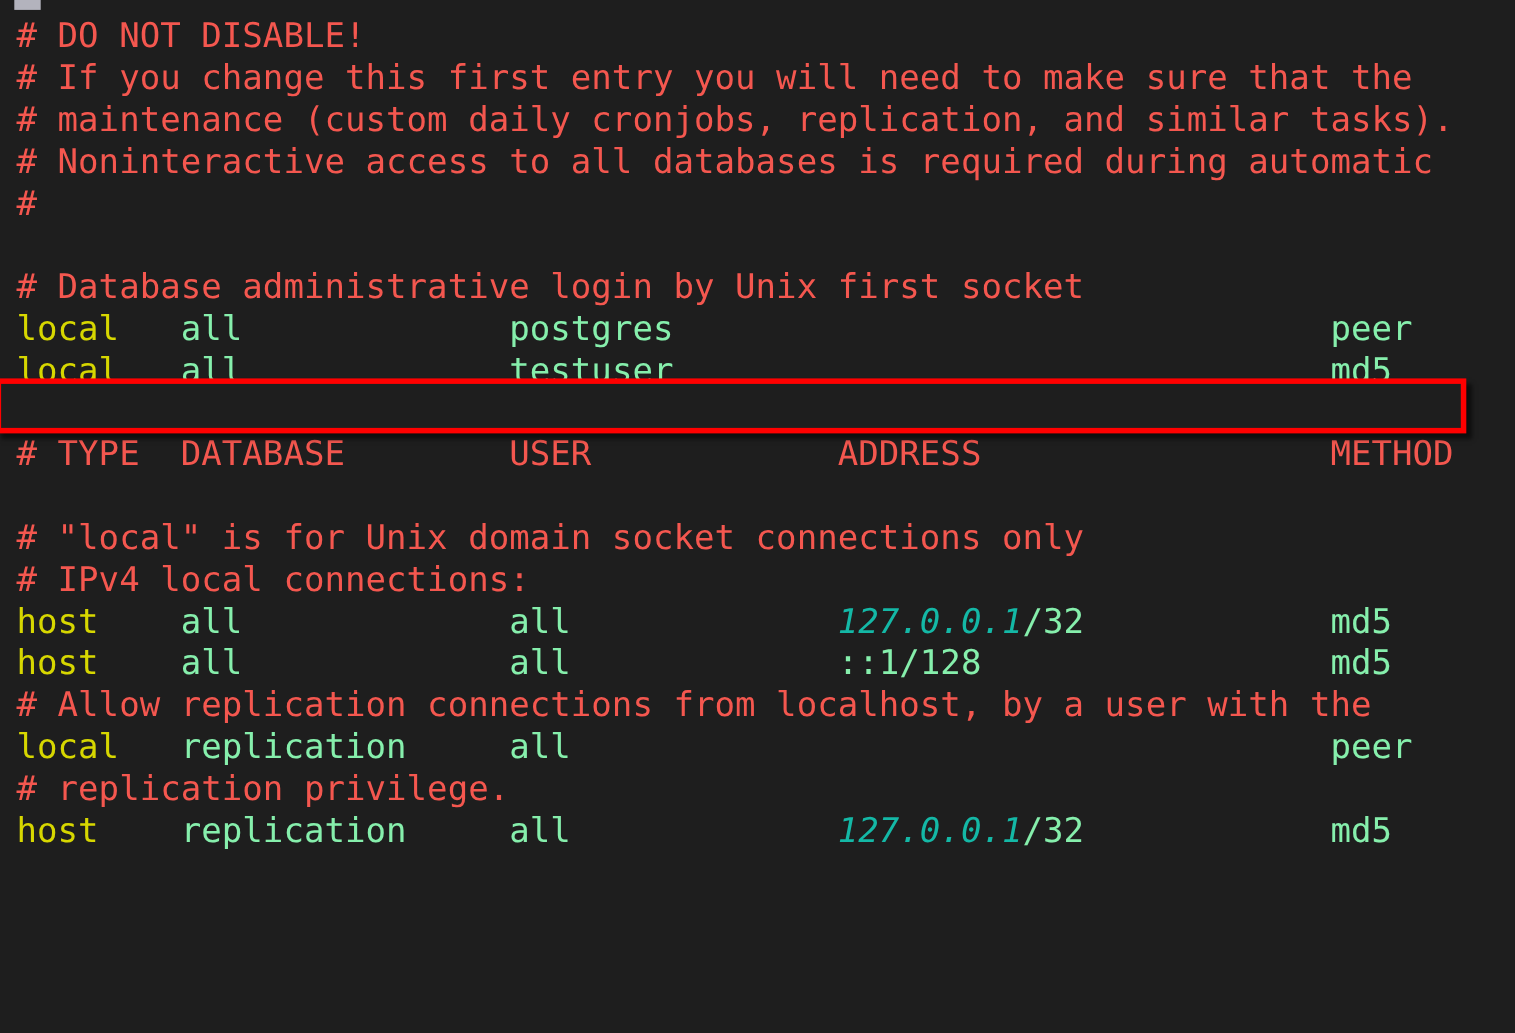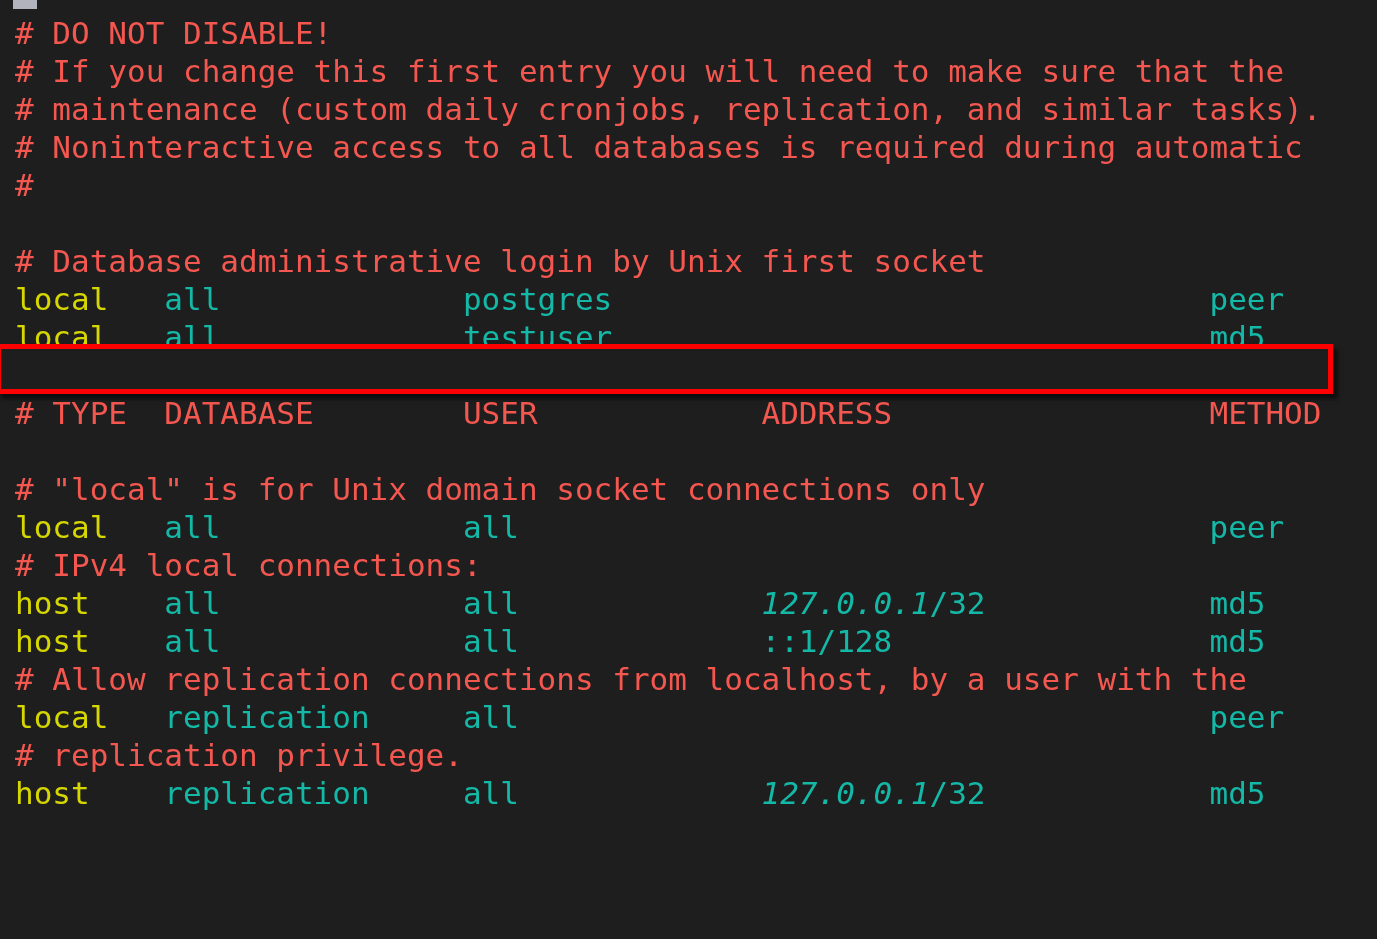--- a/index.html
+++ b/index.html
@@ -20,39 +20,39 @@
     position: absolute;
     left: 13px;
     top: 0px;
     width: 24px;
     height: 9px;
     background: #b3b3bd;
   }
   #code {
     position: absolute;
     left: 0;
-    top: 12px;
+    top: 0;
     width: 1220px;
-    padding-top: 2px;
+    padding-top: 14px;
     box-sizing: border-box;
   }
   .line {
     position: relative;
     height: 38px;
     line-height: 38px;
     font-size: 31px;
     letter-spacing: 0px;
     white-space: pre;
     padding-left: 15px;
     box-sizing: border-box;
   }
   .line span { white-space: pre; }
   .c-comment { color: #f4574f; }
   .c-key     { color: #d7d700; text-align: right; }
-  .c-plain   { color: #14b8a6; }
+  .c-plain   { color: #86efac; }
   .c-addr    { color: #14b8a6; font-style: italic; }
   .c-blank   { color: transparent; }
 
   
   #highlight-box {
     position: absolute;
     left: -4px;
     top: 343px;
     width: 1337px;
     height: 50px;
@@ -76,21 +76,20 @@
       <div class="line"><span class="c-comment"># Noninteractive access to all databases is required during automatic</span></div>
       <div class="line"><span class="c-comment">#</span></div>
       <div class="line"><span class="c-blank"> </span></div>
       <div class="line"><span class="c-comment"># Database administrative login by Unix first socket</span></div>
       <div class="line"><span class="c-key">local</span><span class="c-plain">   all             postgres                                peer</span></div>
       <div class="line"><span class="c-key">local</span><span class="c-plain">   all             testuser                                md5</span></div>
       <div class="line"><span class="c-blank"> </span></div>
       <div class="line"><span class="c-comment"># TYPE  DATABASE        USER            ADDRESS                 METHOD</span></div>
       <div class="line"><span class="c-blank"> </span></div>
       <div class="line"><span class="c-comment"># "local" is for Unix domain socket connections only</span></div>
-      <div class="line"><span class="c-key">local</span><span class="c-plain">   all             all                                     peer</span></div>
       <div class="line"><span class="c-comment"># IPv4 local connections:</span></div>
       <div class="line"><span class="c-key">host</span><span class="c-plain">    all             all             </span><span class="c-addr">127.0.0.1</span><span class="c-plain">/32            md5</span></div>
       <div class="line"><span class="c-key">host</span><span class="c-plain">    all             all             ::1/128                 md5</span></div>
       <div class="line"><span class="c-comment"># Allow replication connections from localhost, by a user with the</span></div>
       <div class="line"><span class="c-key">local</span><span class="c-plain">   replication     all                                     peer</span></div>
       <div class="line"><span class="c-comment"># replication privilege.</span></div>
       <div class="line"><span class="c-key">host</span><span class="c-plain">    replication     all             </span><span class="c-addr">127.0.0.1</span><span class="c-plain">/32            md5</span></div>
     </div>
 
   <div id="highlight-box" style="top: 344px; border-color: rgb(255, 0, 0); border-width: 5px;"></div>

